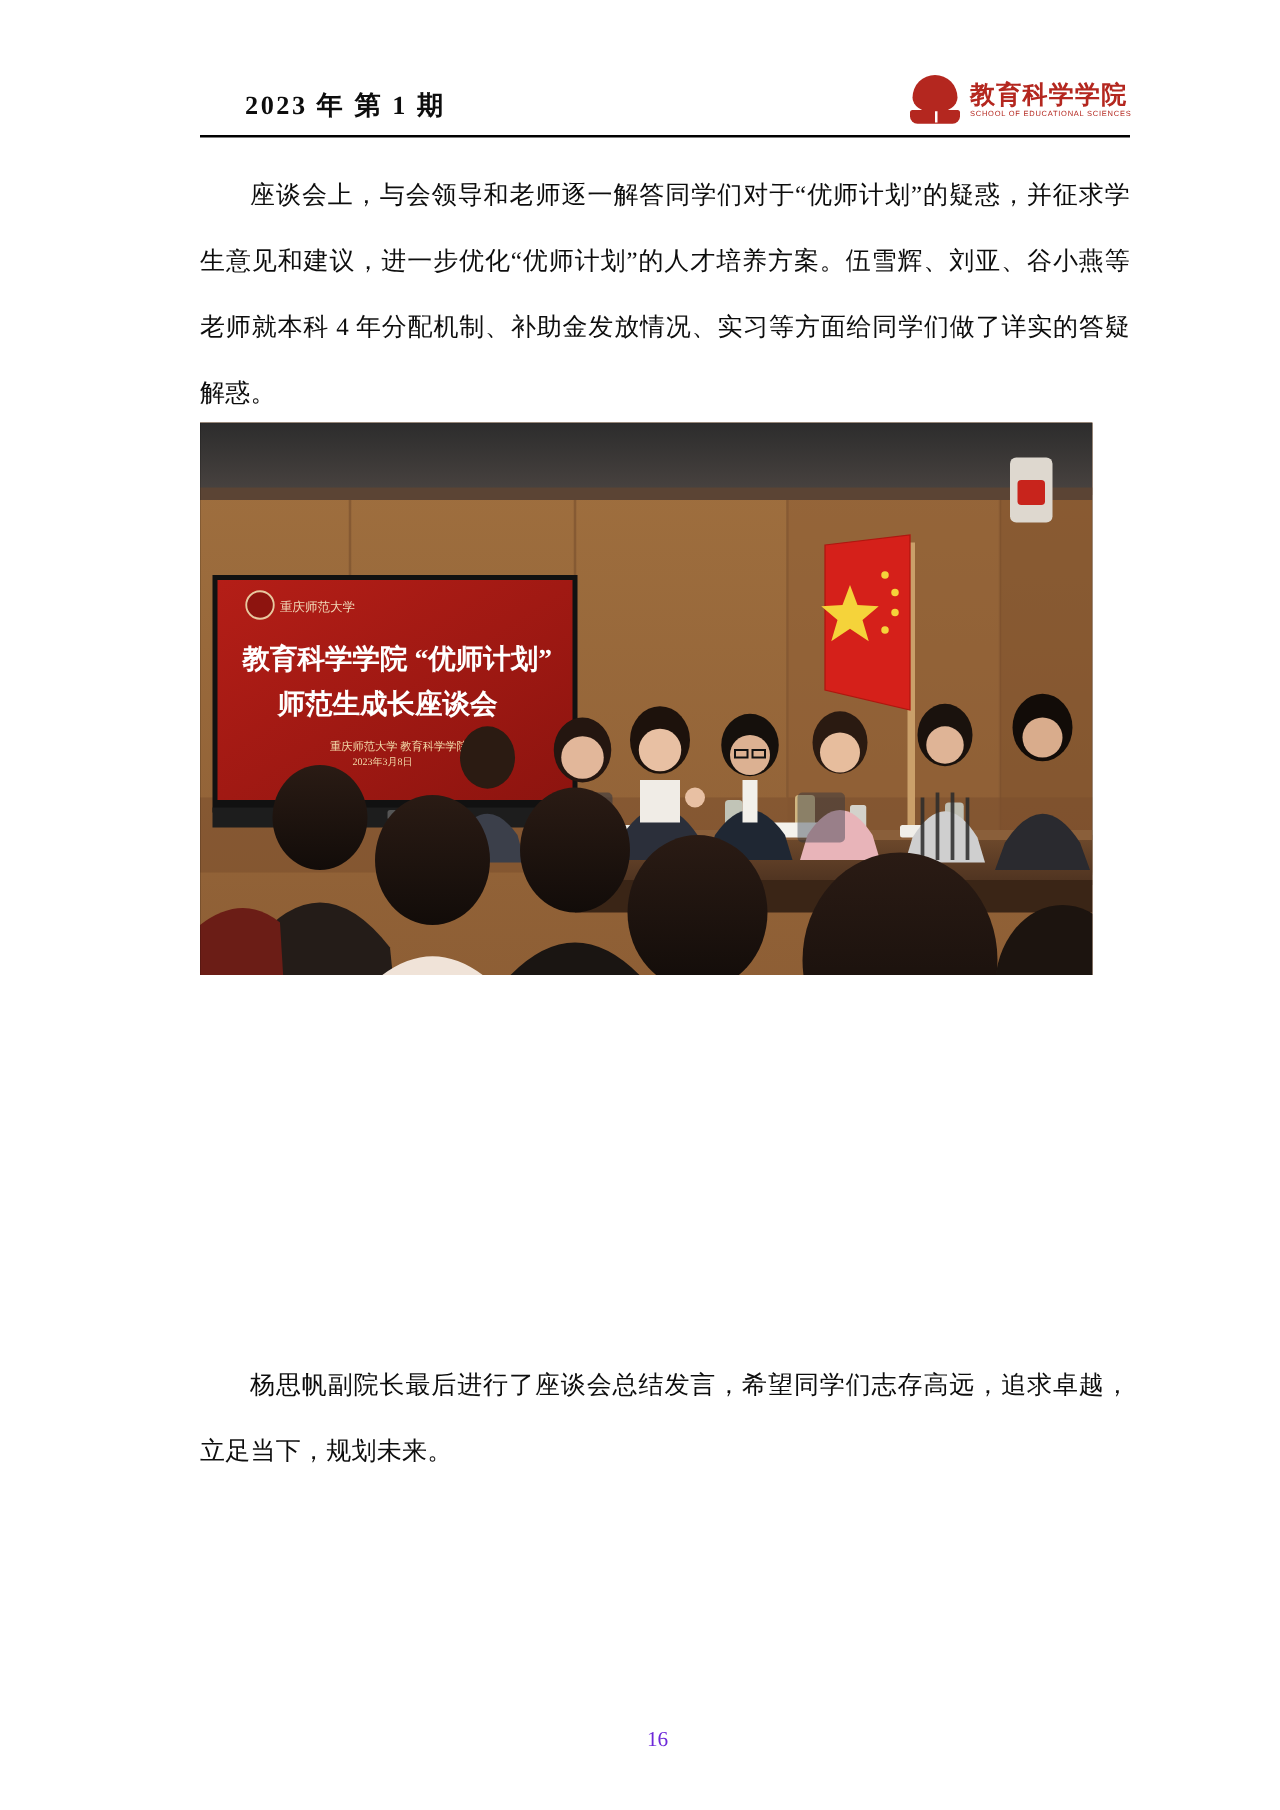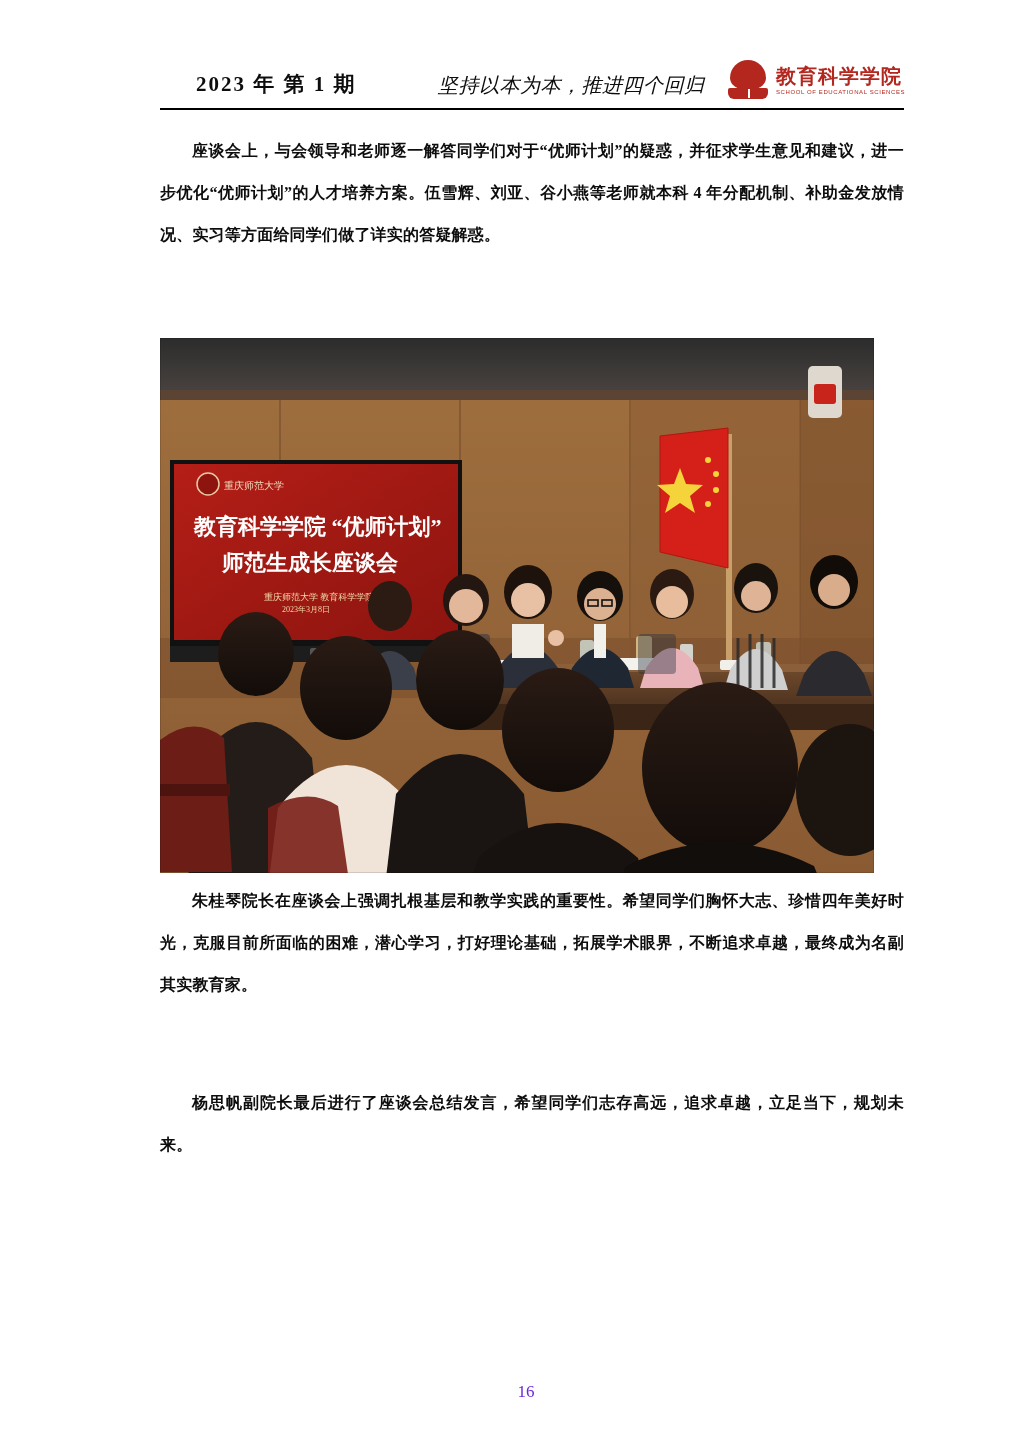--- a/index.html
+++ b/index.html
@@ -117,43 +117,42 @@
     height: 2px;
     background: #000000;
   }
 
   
   .body-text {
     position: absolute;
     left: 160px;
     width: 744px;
     font-family: "Liberation Serif", "DejaVu Serif", serif;
-    font-size: 16px;
-    line-height: 42px;
+    font-size: 20px;
+    line-height: 53px;
     text-align: justify;
     text-justify: inter-ideograph;
     letter-spacing: 0.2px;
-    font-weight: bold;
   }
   .body-text p {
     margin: 0;
     text-indent: 2em;
   }
 
   #para-1 { top: 130px; }
   #para-2 { top: 880px; }
   #para-3 { top: 1082px; }
 
   
   .photo {
     position: absolute;
     left: 160px;
     top: 338px;
     width: 714px;
-    height: 535px;
+    height: 442px;
     overflow: hidden;
     background: #6b4a34;
   }
   .photo svg { display: block; }
 
   
   .page-number {
     position: absolute;
     left: 0;
     right: 0;
@@ -164,21 +163,20 @@
     color: #6d28d9;
   }
 </style>
 </head>
 <body>
 
 <div class="page">
 
   <div class="header">
     <div class="header-left">2023 年 第 1 期</div>
-    <div class="header-center">坚持以本为本，推进四个回归</div>
     <div class="header-logo">
       <div class="logo-mark">
         <div class="shield"></div>
         <div class="book"></div>
       </div>
       <div class="logo-text">
         <div class="logo-cn">教育科学学院</div>
         <div class="logo-en">SCHOOL OF EDUCATIONAL SCIENCES</div>
       </div>
     </div>
@@ -349,23 +347,20 @@
       </g>
 
       <path d="M0 402 q34 -26 64 -2 l8 134 -72 0 z" fill="#6b1d16"></path>
       <rect x="0" y="446" width="70" height="12" fill="#4d130e"></rect>
       <path d="M108 470 q40 -22 70 -2 l10 68 -80 0 z" fill="#7a2018" opacity="0.9"></path>
 
       <rect x="0" y="0" width="714" height="535" fill="none" stroke="#000" stroke-width="1" opacity="0.25"></rect>
     </svg>
   </div>
 
-  <div class="body-text" id="para-2">
-    <p>朱桂琴院长在座谈会上强调扎根基层和教学实践的重要性。希望同学们胸怀大志、珍惜四年美好时光，克服目前所面临的困难，潜心学习，打好理论基础，拓展学术眼界，不断追求卓越，最终成为名副其实教育家。</p>
-  </div>
 
   <div class="body-text" id="para-3">
     <p>杨思帆副院长最后进行了座谈会总结发言，希望同学们志存高远，追求卓越，立足当下，规划未来。</p>
   </div>
 
   <div class="page-number">16</div>
 
 </div>
 
 </body></html>

